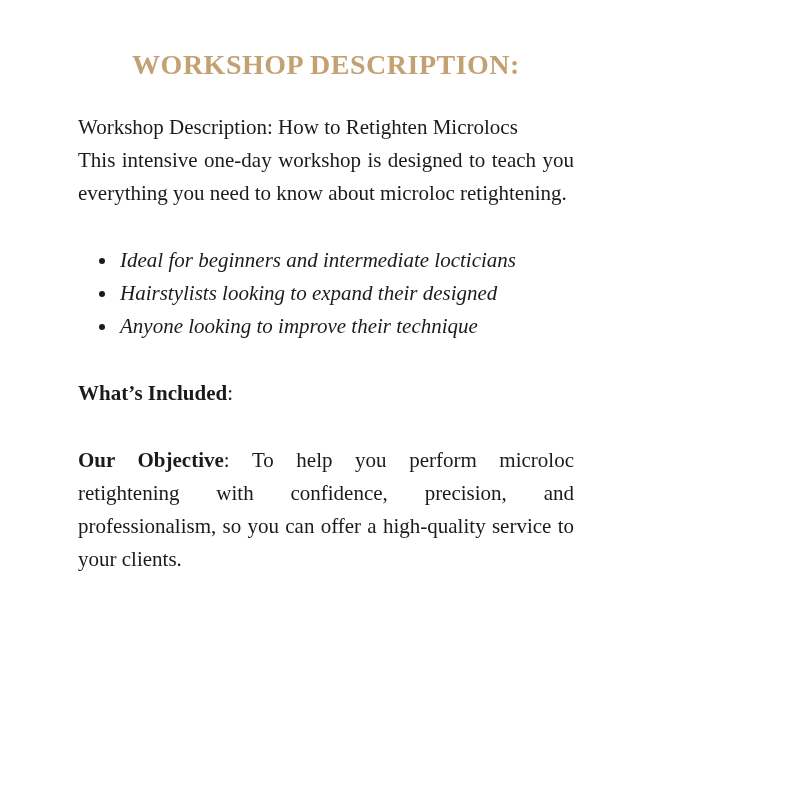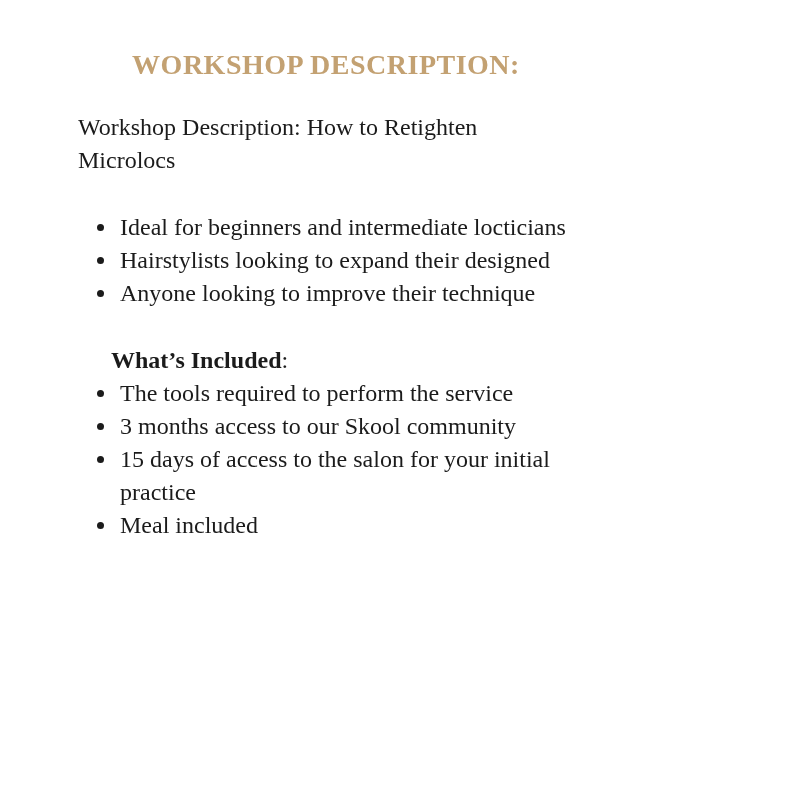--- a/index.html
+++ b/index.html
@@ -20,70 +20,66 @@
   .doc-title {
     margin: 0 0 26px 0;
     text-align: center;
     font-size: 28px;
     font-weight: 700;
     line-height: 41px;
     letter-spacing: 0.5px;
     color: #c3a172;
   }
   .body-text {
-    font-size: 24px;
+    font-size: 21px;
     line-height: 33px;
   }
   p {
     margin: 0;
   }
   .justified {
     text-align: justify;
   }
   ul {
     margin: 0;
     padding: 0 0 0 40px;
     list-style-type: disc;
   }
   li {
     line-height: 33px;
     padding-left: 2px;
+    font-style: italic;
   }
   .gap-above {
     margin-top: 34px;
   }
   .section-head strong, .objective strong {
     font-weight: 700;
-    margin-left: 33px;
   }
 </style>
 </head>
 <body>
 
 <div class="page">
 
   <h1 class="doc-title" style="color: rgb(195, 161, 114);">
     <span>WORKSHOP DESCRIPTION:</span><br>
   </h1>
 
   <div class="body-text">
 
     <p>Workshop Description: How to Retighten Microlocs</p>
+    <p class="justified">This intensive one-day workshop is designed to teach you everything you need to know about microloc retightening.</p>
 
     <ul class="gap-above">
       <li>Ideal for beginners and intermediate locticians</li>
       <li>Hairstylists looking to expand their designed</li>
       <li>Anyone looking to improve their technique</li>
     </ul>
 
     <p class="section-head gap-above"><strong>What’s Included</strong><span>:</span></p>
 
-    <ul>
-      <li>The tools required to perform the service</li>
-      <li>3 months access to our Skool community</li>
-      <li>15 days of access to the salon for your initial practice</li>
-      <li>Meal included</li>
-    </ul>
 
+    <p class="objective justified gap-above"><strong>Our Objective</strong><span>: To help you perform microloc retightening with confidence, precision, and professionalism, so you can offer a high-quality service to your clients.</span></p>
 
   </div>
 
 </div>
 
 </body></html>

